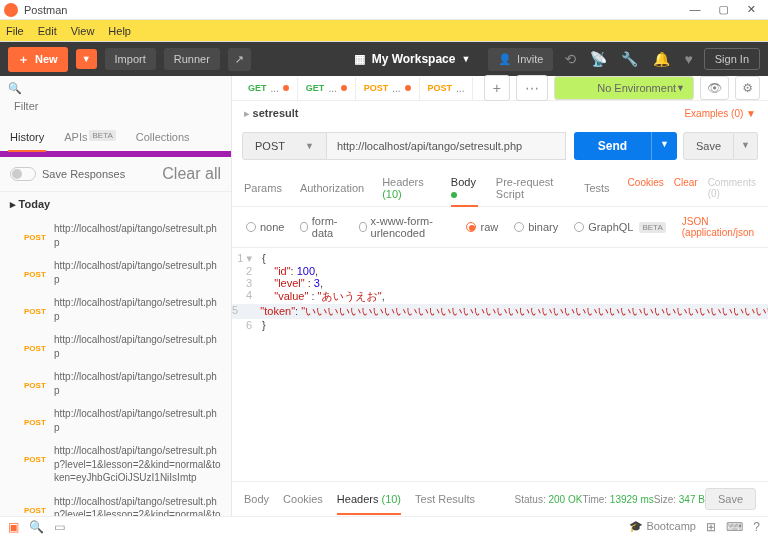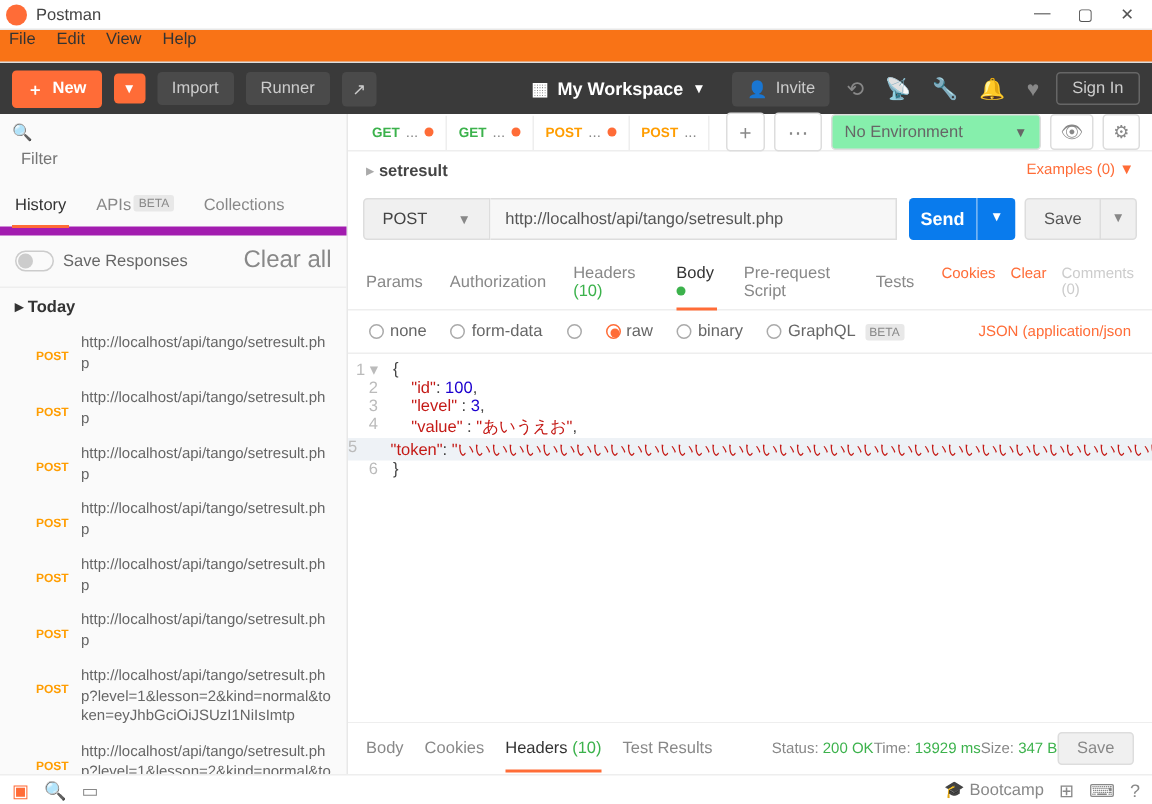--- a/index.html
+++ b/index.html
@@ -2,21 +2,21 @@
 <html><head>
 <meta charset="utf-8">
 <style>
 * { margin: 0; padding: 0; box-sizing: border-box; font-family: -apple-system, BlinkMacSystemFont, "Segoe UI", Arial, sans-serif; }
 body { width: 768px; height: 536px; overflow: hidden; background: #fff; font-size: 11px; color: #555; }
 .titlebar { height: 20px; background: #fff; display: flex; align-items: center; padding: 0 4px; border-bottom: 1px solid #e8e8e8; }
 .titlebar .icon { width: 14px; height: 14px; border-radius: 50%; background: #ff6c37; margin-right: 6px; }
 .titlebar .title { font-size: 11px; color: #444; flex: 1; }
 .win-controls { display: flex; gap: 18px; padding-right: 8px; }
 .win-controls span { font-size: 11px; color: #555; cursor: pointer; }
-.menubar { height: 22px; background: #f97316; display: flex; align-items: flex-start; padding: 0 6px; gap: 14px; border-bottom: 1px solid #ddd; }
+.menubar { height: 22px; background: #fde047; display: flex; align-items: center; padding: 0 6px; gap: 14px; border-bottom: 1px solid #ddd; }
 .menubar span { font-size: 11px; color: #333; cursor: pointer; }
 .toolbar { height: 34px; background: #3a3a3a; display: flex; align-items: center; padding: 0 8px; gap: 8px; }
 .btn-new { background: #ff6c37; color: #fff; padding: 5px 10px; border-radius: 3px; display: flex; align-items: center; gap: 6px; font-size: 11px; font-weight: 600; cursor: pointer; }
 .btn-new-drop { background: #ff6c37; color: #fff; padding: 5px 6px; border-radius: 3px; cursor: pointer; font-size: 9px; }
 .tbtn { background: #4a4a4a; color: #ccc; padding: 5px 10px; border-radius: 3px; font-size: 11px; cursor: pointer; }
 .tbtn-icon { background: #4a4a4a; color: #ccc; padding: 5px 7px; border-radius: 3px; font-size: 11px; cursor: pointer; }
 .workspace { color: #fff; display: flex; align-items: center; gap: 6px; font-size: 12px; font-weight: 600; padding: 0 10px; cursor: pointer; }
 .invite { background: #4a4a4a; color: #ccc; padding: 5px 10px; border-radius: 3px; font-size: 11px; display: flex; align-items: center; gap: 5px; cursor: pointer; }
 .toolbar-right { margin-left: auto; display: flex; align-items: center; gap: 8px; }
 .ticon { color: #888; font-size: 14px; cursor: pointer; padding: 0 3px; }
@@ -42,28 +42,28 @@
 .content { flex: 1; display: flex; flex-direction: column; background: #fff; min-width: 0; }
 .env-row { height: 22px; display: flex; align-items: center; padding: 12px 8px; gap: 6px; border-bottom: 1px solid #eee; }
 .req-tabs { display: flex; gap: 0; flex: 1; overflow: hidden; align-items: center; }
 .req-tab { padding: 6px 8px; font-size: 10px; display: flex; align-items: center; gap: 4px; border-right: 1px solid #eee; cursor: pointer; white-space: nowrap; }
 .req-tab .m { font-weight: 700; font-size: 9px; }
 .req-tab .m.get { color: #3cb24c; }
 .req-tab .m.post { color: #ff9d00; }
 .req-tab .m.put { color: #2a7ed2; }
 .dot { width: 6px; height: 6px; border-radius: 50%; background: #ff6c37; display: inline-block; }
 .plus-tab { padding: 4px 8px; font-size: 14px; color: #888; cursor: pointer; border: 1px solid #ddd; border-radius: 3px; }
-.env-select { border: 1px solid #ddd; padding: 5px 8px; font-size: 11px; color: #666; border-radius: 3px; background: #86efac; width: 140px; display: flex; justify-content: space-between; align-items: center; cursor: pointer; }
+.env-select { border: 1px solid #ddd; padding: 5px 8px; font-size: 11px; color: #666; border-radius: 3px; background: #bef264; width: 140px; display: flex; justify-content: flex-end; align-items: center; cursor: pointer; }
 .env-icon { color: #888; padding: 4px 6px; border: 1px solid #ddd; border-radius: 3px; cursor: pointer; font-size: 12px; }
 .breadcrumb { padding: 6px 12px; font-size: 11px; color: #666; display: flex; justify-content: space-between; align-items: center; }
 .examples { color: #ff6c37; font-size: 10px; cursor: pointer; }
 .url-row { padding: 6px 10px; display: flex; gap: 0; align-items: stretch; }
 .method-sel { background: #f0f0f0; border: 1px solid #ddd; padding: 7px 12px; font-size: 11px; color: #444; border-radius: 3px 0 0 3px; display: flex; align-items: center; gap: 20px; cursor: pointer; }
 .url-input { flex: 1; border: 1px solid #ddd; border-left: none; padding: 7px 10px; font-size: 11px; color: #555; outline: none; background: #f7f7f7; }
-.send-btn { background: #097bed; color: #fff; padding: 7px 8px; font-size: 12px; font-weight: 600; border-radius: 3px 0 0 3px; margin-left: 8px; cursor: pointer; display: flex; align-items: center; }
+.send-btn { background: #097bed; color: #fff; padding: 7px 24px; font-size: 12px; font-weight: 600; border-radius: 3px 0 0 3px; margin-left: 8px; cursor: pointer; display: flex; align-items: center; }
 .send-drop { background: #097bed; color: #fff; padding: 7px 8px; border-radius: 0 3px 3px 0; border-left: 1px solid rgba(255,255,255,0.3); cursor: pointer; font-size: 9px; }
 .save-btn { background: #f0f0f0; border: 1px solid #ddd; padding: 7px 12px; font-size: 11px; margin-left: 6px; border-radius: 3px 0 0 3px; cursor: pointer; }
 .save-drop { background: #f0f0f0; border: 1px solid #ddd; border-left: none; padding: 7px 7px; border-radius: 0 3px 3px 0; font-size: 9px; color: #888; cursor: pointer; }
 .req-opts { display: flex; padding: 4px 12px 0; gap: 18px; border-bottom: 1px solid #eee; align-items: center; }
 .req-opts .opt { padding: 6px 0; font-size: 11px; color: #888; cursor: pointer; position: relative; }
 .req-opts .opt.active { color: #333; }
 .req-opts .opt.active::after { content: ''; position: absolute; bottom: -1px; left: 0; right: 0; height: 2px; background: #ff6c37; }
 .req-opts .count { color: #3cb24c; }
 .req-opts .right-links { margin-left: auto; display: flex; gap: 10px; font-size: 10px; }
 .req-opts .right-links span { color: #ff6c37; cursor: pointer; }
@@ -266,20 +266,21 @@
       <label class="radio">
           <span class="r"></span>
           <span>none</span>
         </label>
       <label class="radio">
           <span class="r"></span>
           <span>form-data</span>
         </label>
       <label class="radio">
           <span class="r"></span>
+          <span>x-www-form-urlencoded</span>
         </label>
       <label class="radio sel">
           <span class="r"></span>
           <span>raw</span>
         </label>
       <label class="radio">
           <span class="r"></span>
           <span>binary</span>
         </label>
       <label class="radio">

